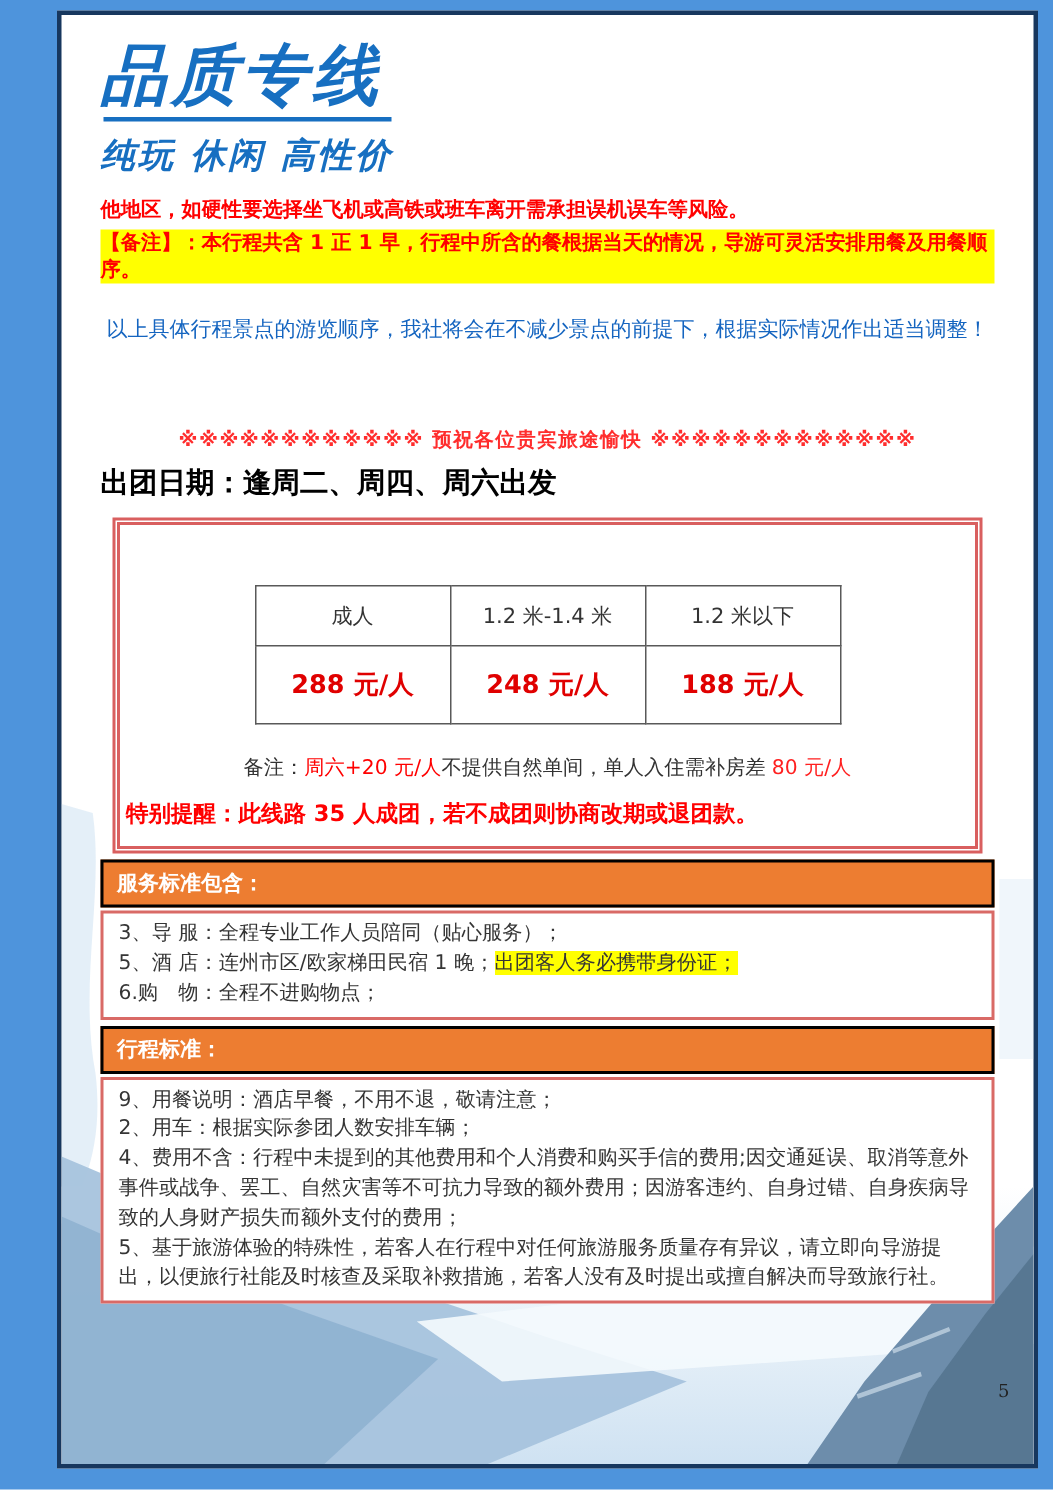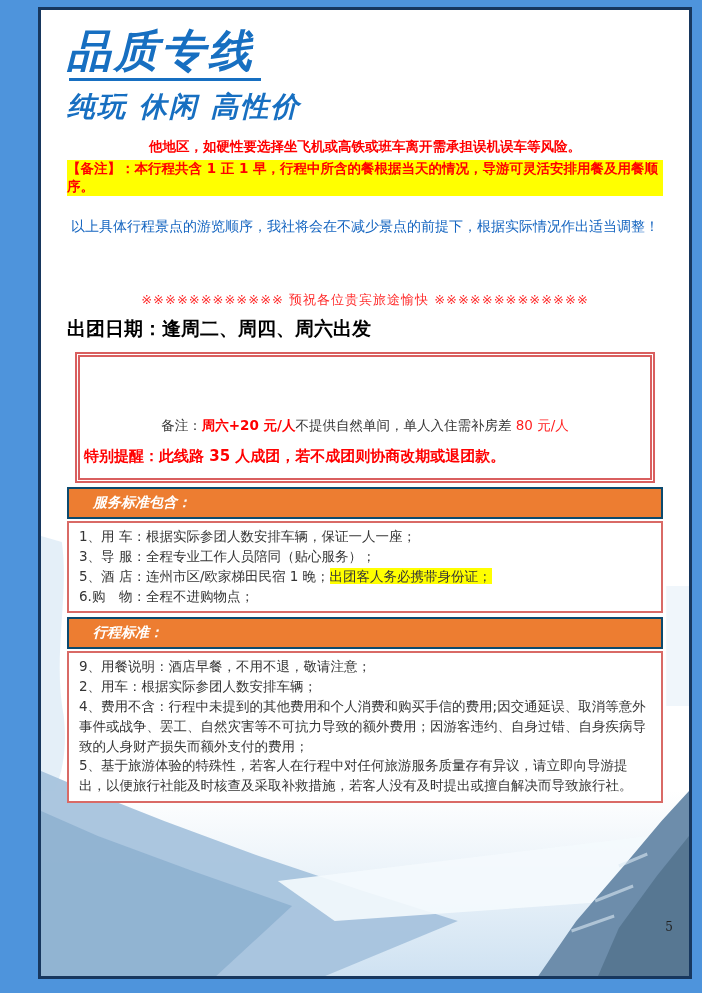--- a/index.html
+++ b/index.html
@@ -20,60 +20,59 @@
   .bg-art { position:absolute; left:0; right:0; bottom:0; height:440px; width:100%; pointer-events:none; }
   .content { position:relative; padding:18px 26px 0 26px; }
 
   
   .logo {
     font-size:44px; font-weight:bold; font-style:italic;
     color:#176fc1; letter-spacing:3px; line-height:1.05;
   }
   .logo-underline { width:192px; border-top:3px solid #176fc1; margin:4px 0 7px 2px; }
   .tagline {
-    font-size:28px; font-weight:bold; font-style:italic;
+    font-size:23px; font-weight:bold; font-style:italic;
     color:#176fc1; letter-spacing:2px;
   }
 
   
-  .warning-red { margin-top:12px; color:#ff0000; font-weight:bold; font-size:13.5px;text-align:center; }
+  .warning-red { margin-top:12px; color:#ff0000; font-weight:bold; font-size:13.5px; }
   .note-yellow {
     margin-top:4px; background:#ffff00; color:#ff0000;
     font-weight:bold; font-size:13.5px; display:block; width:100%;
   }
   .adjust-blue { margin-top:22px; text-align:center; color:#1565c0; font-weight:normal; font-size:14px; }
-  .wish-line { margin-top:55px; text-align:center; color:#ff2d2d; font-weight:normal; font-size:13px; letter-spacing:1px; }
+  .wish-line { margin-top:55px; text-align:center; color:#ff2d2d; font-weight:bold; font-size:13px; letter-spacing:1px; }
   .departure-title { margin-top:7px; text-align:left; color:#000; font-weight:bold; font-size:19px; }
 
   
   .price-box {
     margin:10px 8px 0 8px;
     border:5px double #d95f5f;
     background:transparent;
     padding:40px 0 8px 0;
   }
   table.price-table { margin:0 auto; border-collapse:collapse; }
   table.price-table td {
     border:1px solid #595959; text-align:center; width:130px;
   }
   .price-head td { height:40px; font-size:14px; color:#333; }
   .price-row td  { height:52px; font-size:17px; font-weight:bold; color:#e00000; }
   .remark-line { text-align:center; margin-top:20px; font-size:13.5px; color:#333; }
-  .remark-line .rd  { color:#ff0000; font-weight:bold; }
+  .remark-line .rd  { color:#ff0000; font-weight:normal; }
   .remark-line .rd2 { color:#ff2020; }
   .special-reminder { margin:12px 0 4px 4px; color:#ff0000; font-weight:bold; font-size:15px; }
 
   
   .section-bar {
     margin-top:4px;
     background:#ed7d31;
-    border:2px solid #0c4a6e;
+    border:2px solid #000000;
     color:#ffffff; font-weight:bold; font-size:14px;
-    padding:5px 24px;
-    font-style:italic;
+    padding:5px 9px;
   }
   .section-box {
     margin-top:2px;
     border:2px solid #d96a66;
     background:#ffffff;
     padding:4px 10px 5px 10px;
     font-size:13.5px; color:#353535; line-height:19.8px;
   }
   .hl      { background:#ffff00;text-align:center; }
   .hl-red  { background:#ffff00; color:#ff0000; font-weight:bold; }
@@ -116,29 +115,42 @@
     <div class="logo-underline"></div>
     <div class="tagline">纯玩 休闲 高性价</div>
 
     <div class="warning-red">他地区，如硬性要选择坐飞机或高铁或班车离开需承担误机误车等风险。</div>
     <div class="note-yellow">【备注】：本行程共含 1 正 1 早，行程中所含的餐根据当天的情况，导游可灵活安排用餐及用餐顺序。</div>
     <div class="adjust-blue">以上具体行程景点的游览顺序，我社将会在不减少景点的前提下，根据实际情况作出适当调整！</div>
     <div class="wish-line">※※※※※※※※※※※※ 预祝各位贵宾旅途愉快 ※※※※※※※※※※※※※</div>
     <div class="departure-title">出团日期：逢周二、周四、周六出发</div>
 
     <div class="price-box">
+      <table class="price-table">
+        <tbody>
+            <tr class="price-head">
+          <td>成人</td>
+          <td>1.2 米-1.4 米</td>
+          <td>1.2 米以下</td>
+        </tr>
+        <tr class="price-row">
+          <td>288 元/人</td>
+          <td>248 元/人</td>
+          <td>188 元/人</td>
+        </tr>
+      </tbody>
+        </table>
       <div class="remark-line">
         <span>备注：</span><span class="rd">周六+20 元/人</span><span>不提供自然单间，单人入住需补房差 </span><span class="rd2">80 元/人</span>
       </div>
       <div class="special-reminder">特别提醒：此线路 35 人成团，若不成团则协商改期或退团款。</div>
     </div>
 
     <div class="section-bar">服务标准包含：</div>
     <div class="section-box">
-      <div>1、用 车：根据实际参团人数安排车辆，保证一人一座；</div>
       <div>3、导 服：全程专业工作人员陪同（贴心服务）；</div>
       <div><span>5、酒 店：连州市区/欧家梯田民宿 1 晚；</span><span class="hl">出团客人务必携带身份证；</span></div>
       <div>6.购　物：全程不进购物点；</div>
     </div>
 
     <div class="section-bar">行程标准：</div>
     <div class="section-box">
       <div>9、用餐说明：酒店早餐，不用不退，敬请注意；</div>
       <div>2、用车：根据实际参团人数安排车辆；</div>
       <div>4、费用不含：行程中未提到的其他费用和个人消费和购买手信的费用;因交通延误、取消等意外事件或战争、罢工、自然灾害等不可抗力导致的额外费用；因游客违约、自身过错、自身疾病导致的人身财产损失而额外支付的费用；</div>

